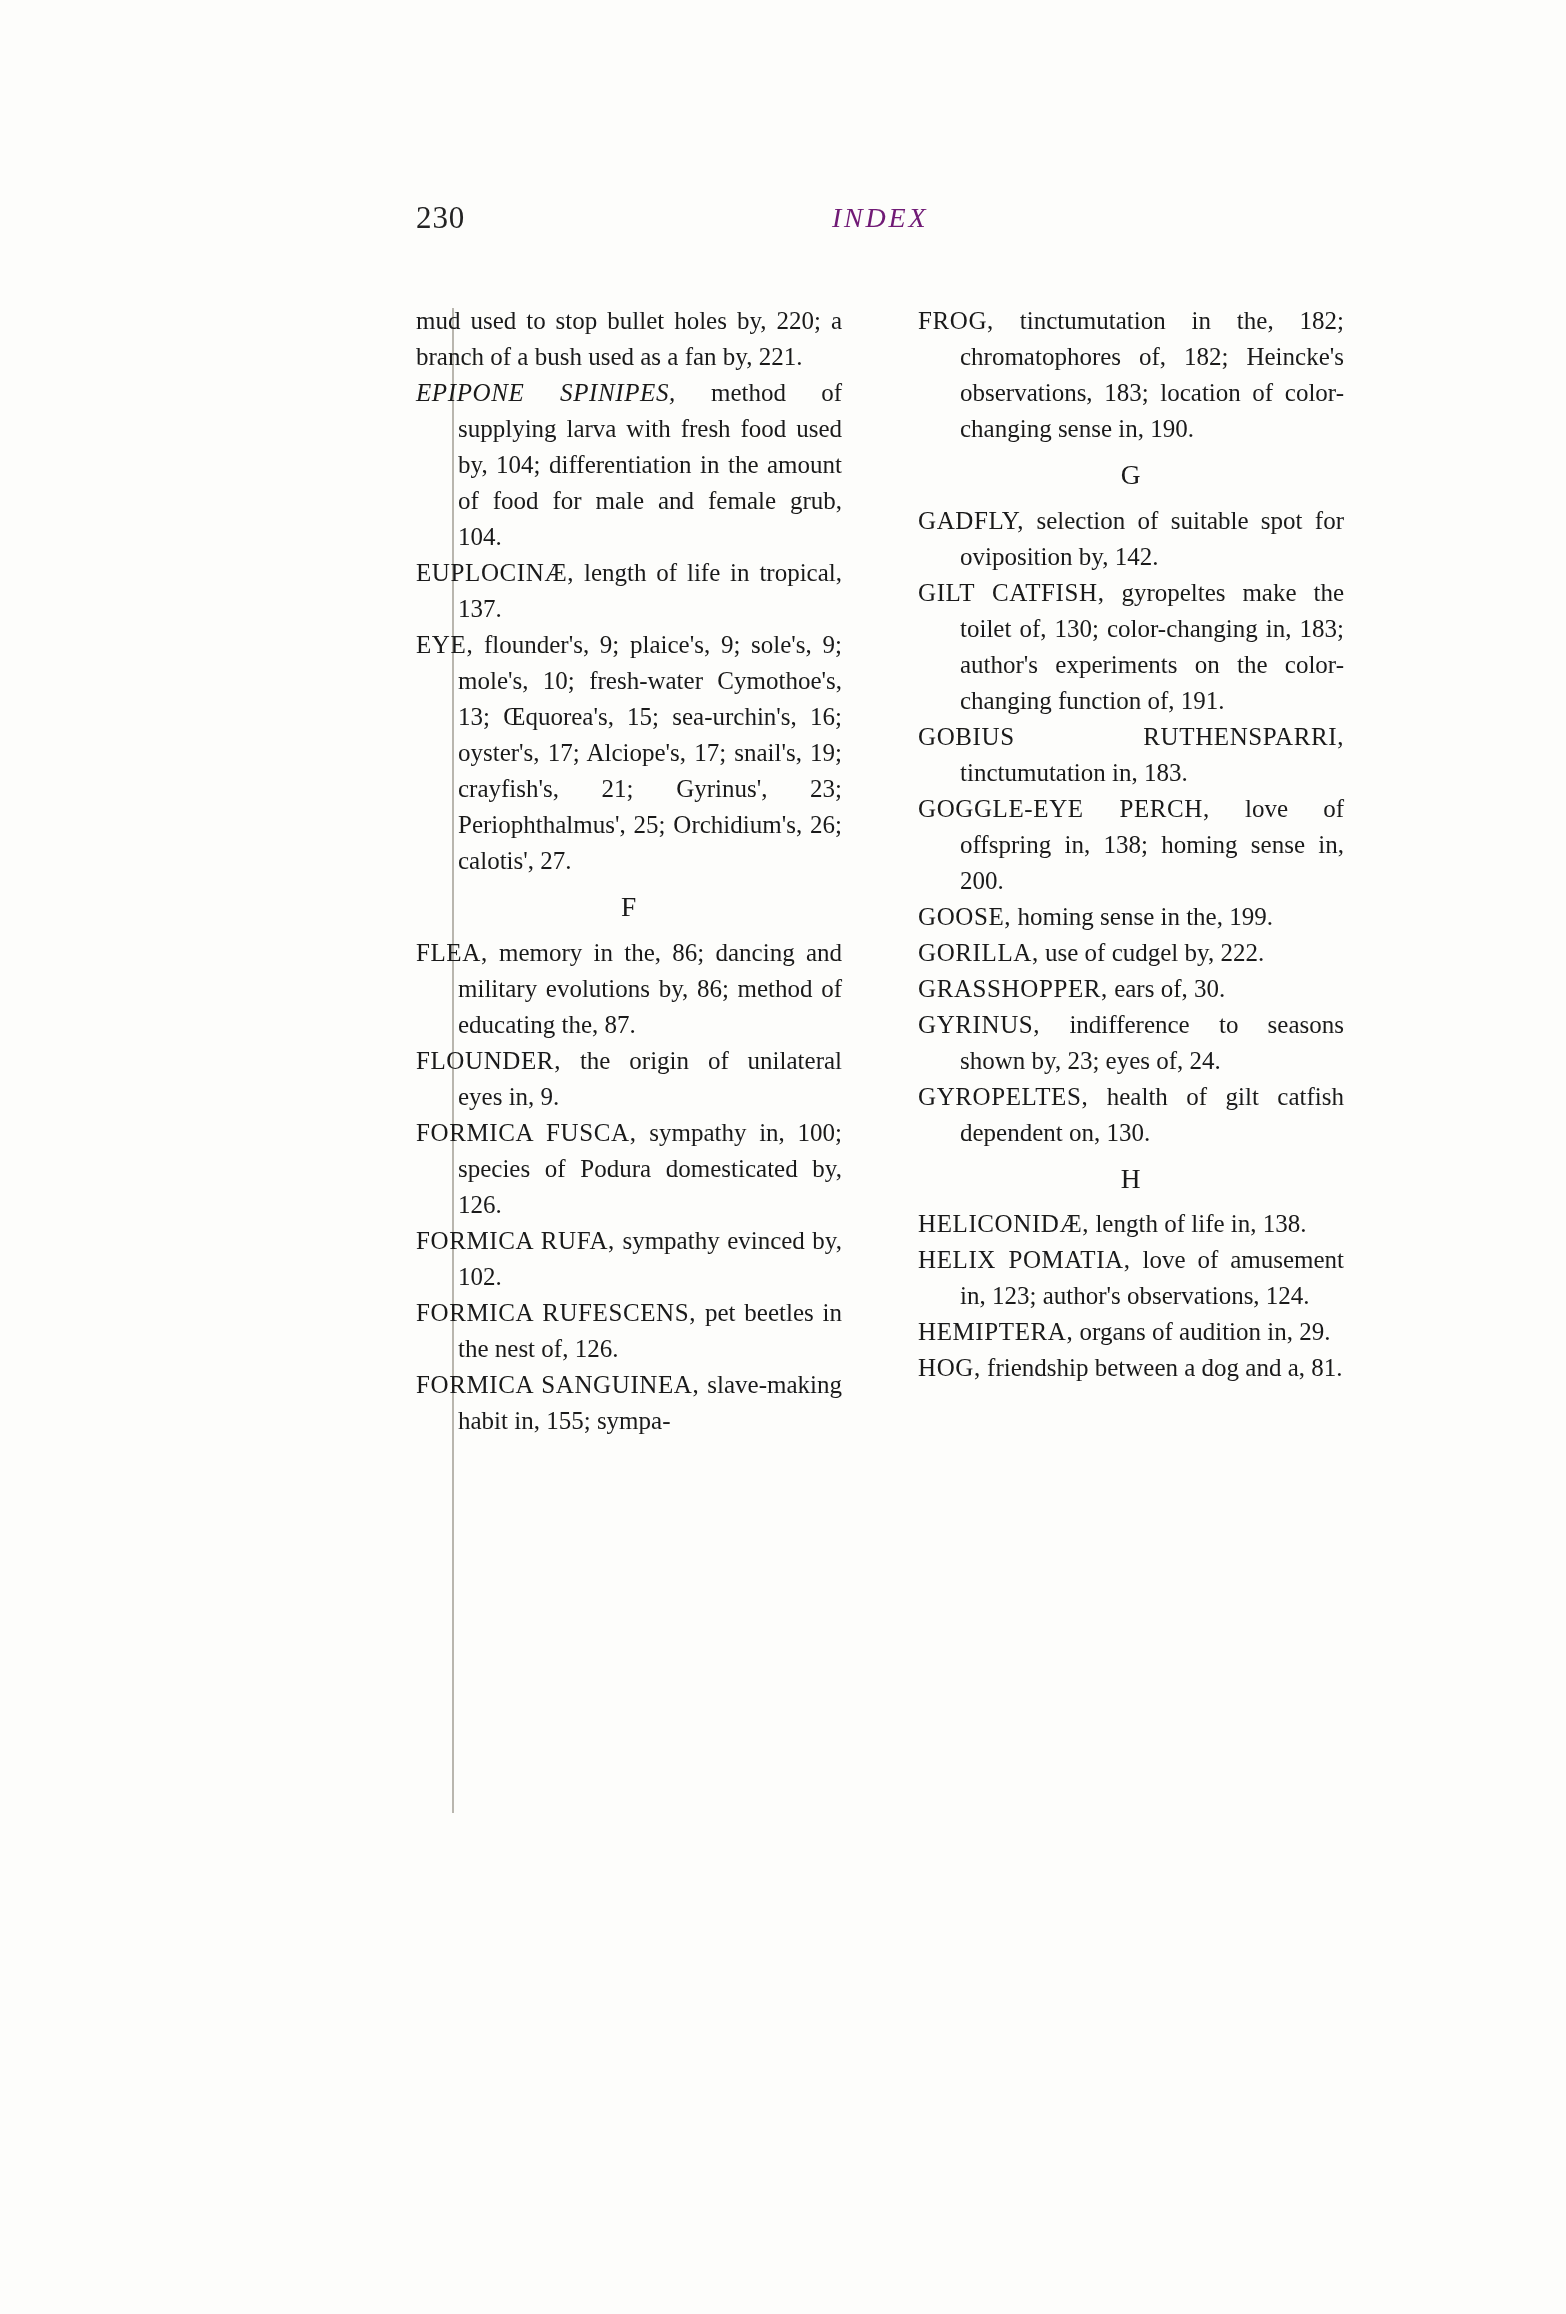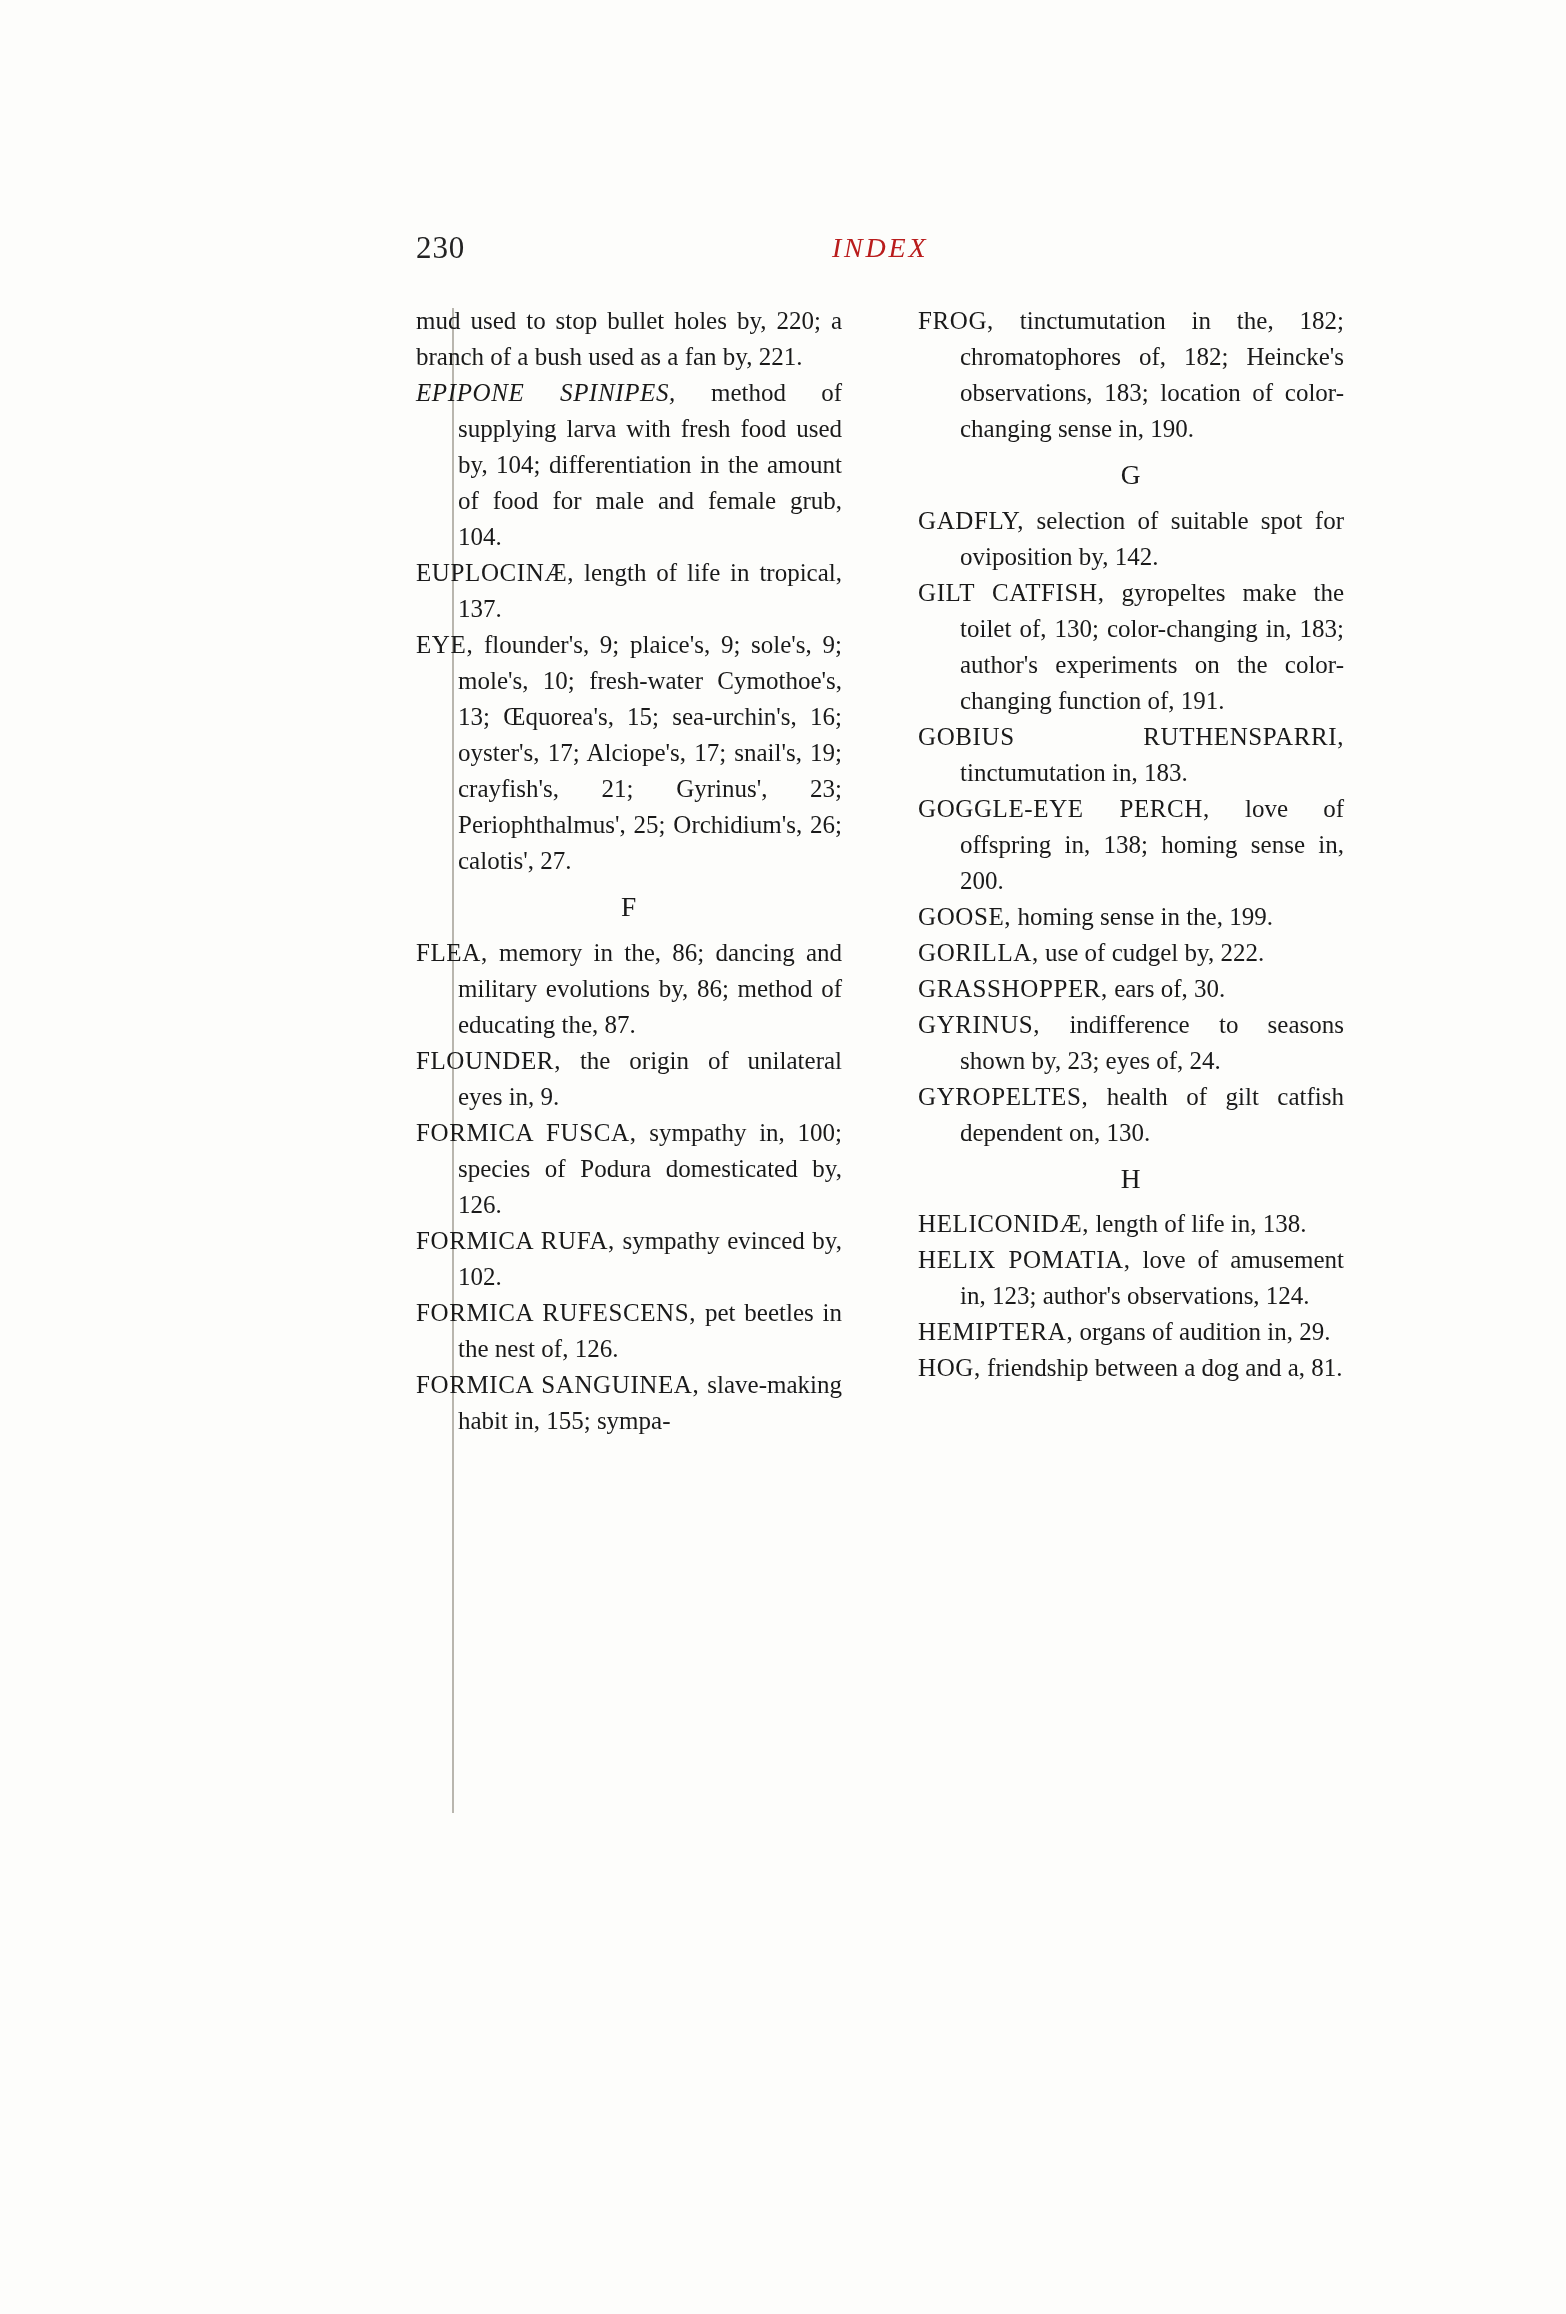--- a/index.html
+++ b/index.html
@@ -18,41 +18,41 @@
     position: absolute;
     left: 0;
     top: 0;
     width: 1566px;
     height: 2315px;
     background: #fdfdfb;
   }
   .header {
     position: absolute;
     left: 416px;
-    top: 230px;
+    top: 200px;
     width: 587px;
     height: 47px;
   }
   .folio {
     position: absolute;
     left: 0;
     top: 0;
     font-size: 31px;
     letter-spacing: 0.9px;
     color: #232323;
   }
   .running-head {
     position: absolute;
     left: 416px;
     top: 1.9px;
     font-family: "Liberation Serif", serif;
     font-style: italic;
     font-size: 28px;
     letter-spacing: 2.8px;
-    color: #b91c1c;
+    color: #701a75;
   }
   .columns {
     position: absolute;
     left: 416px;
     top: 303px;
     width: 927px;
   }
   .col {
     position: absolute;
     top: 0;

